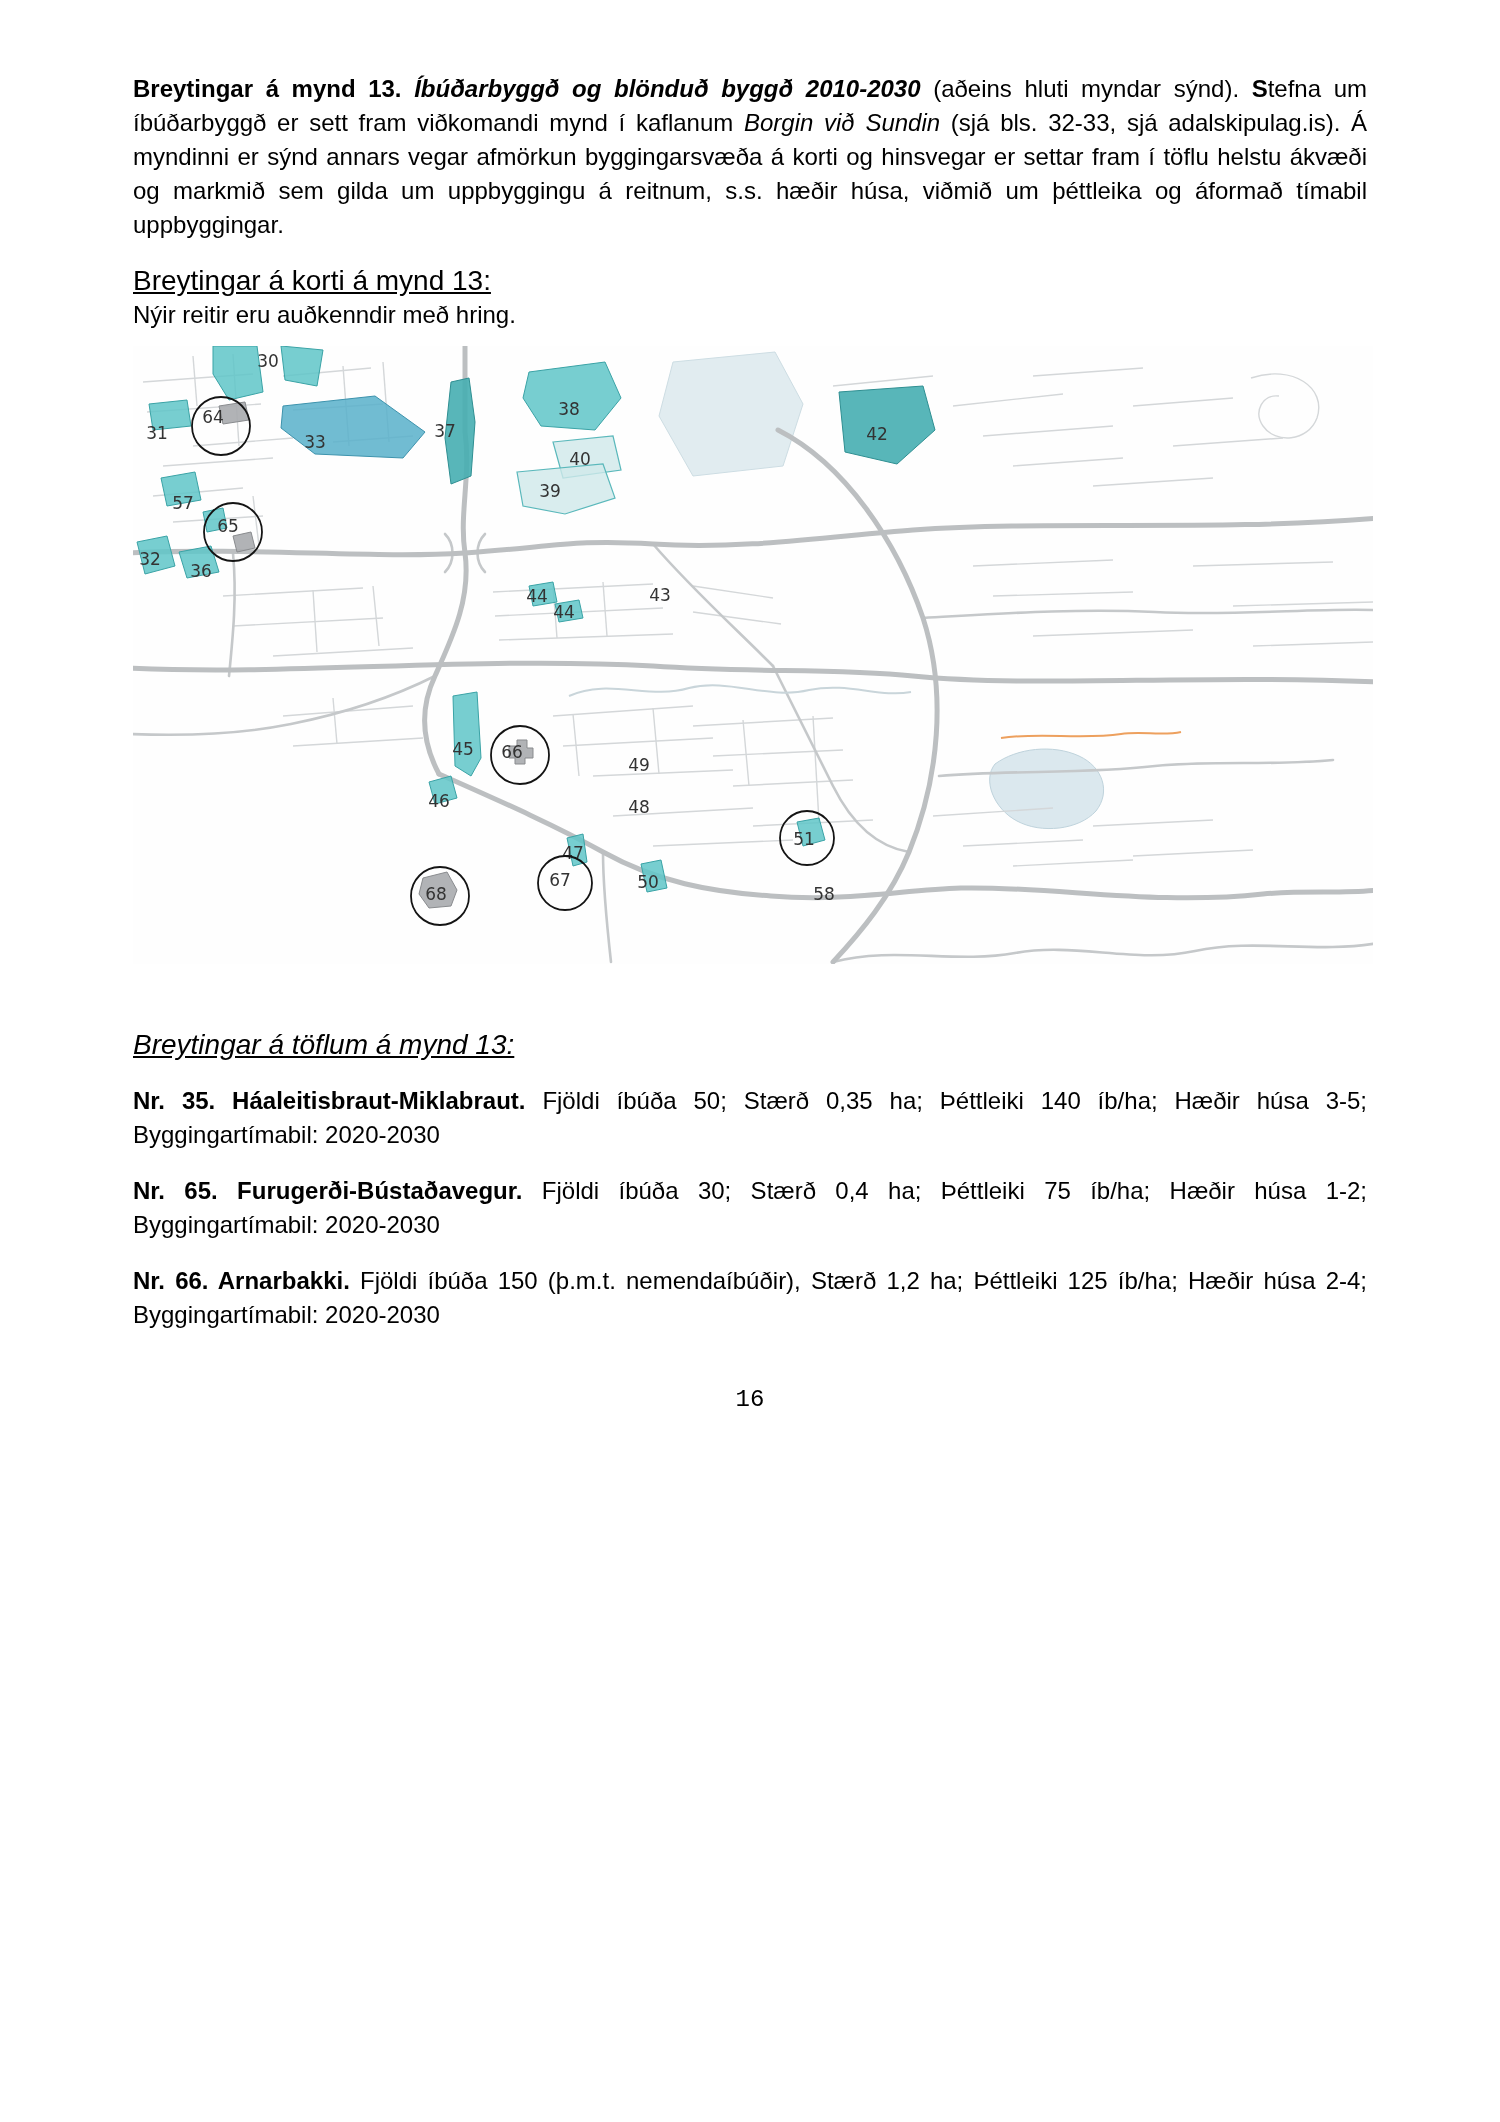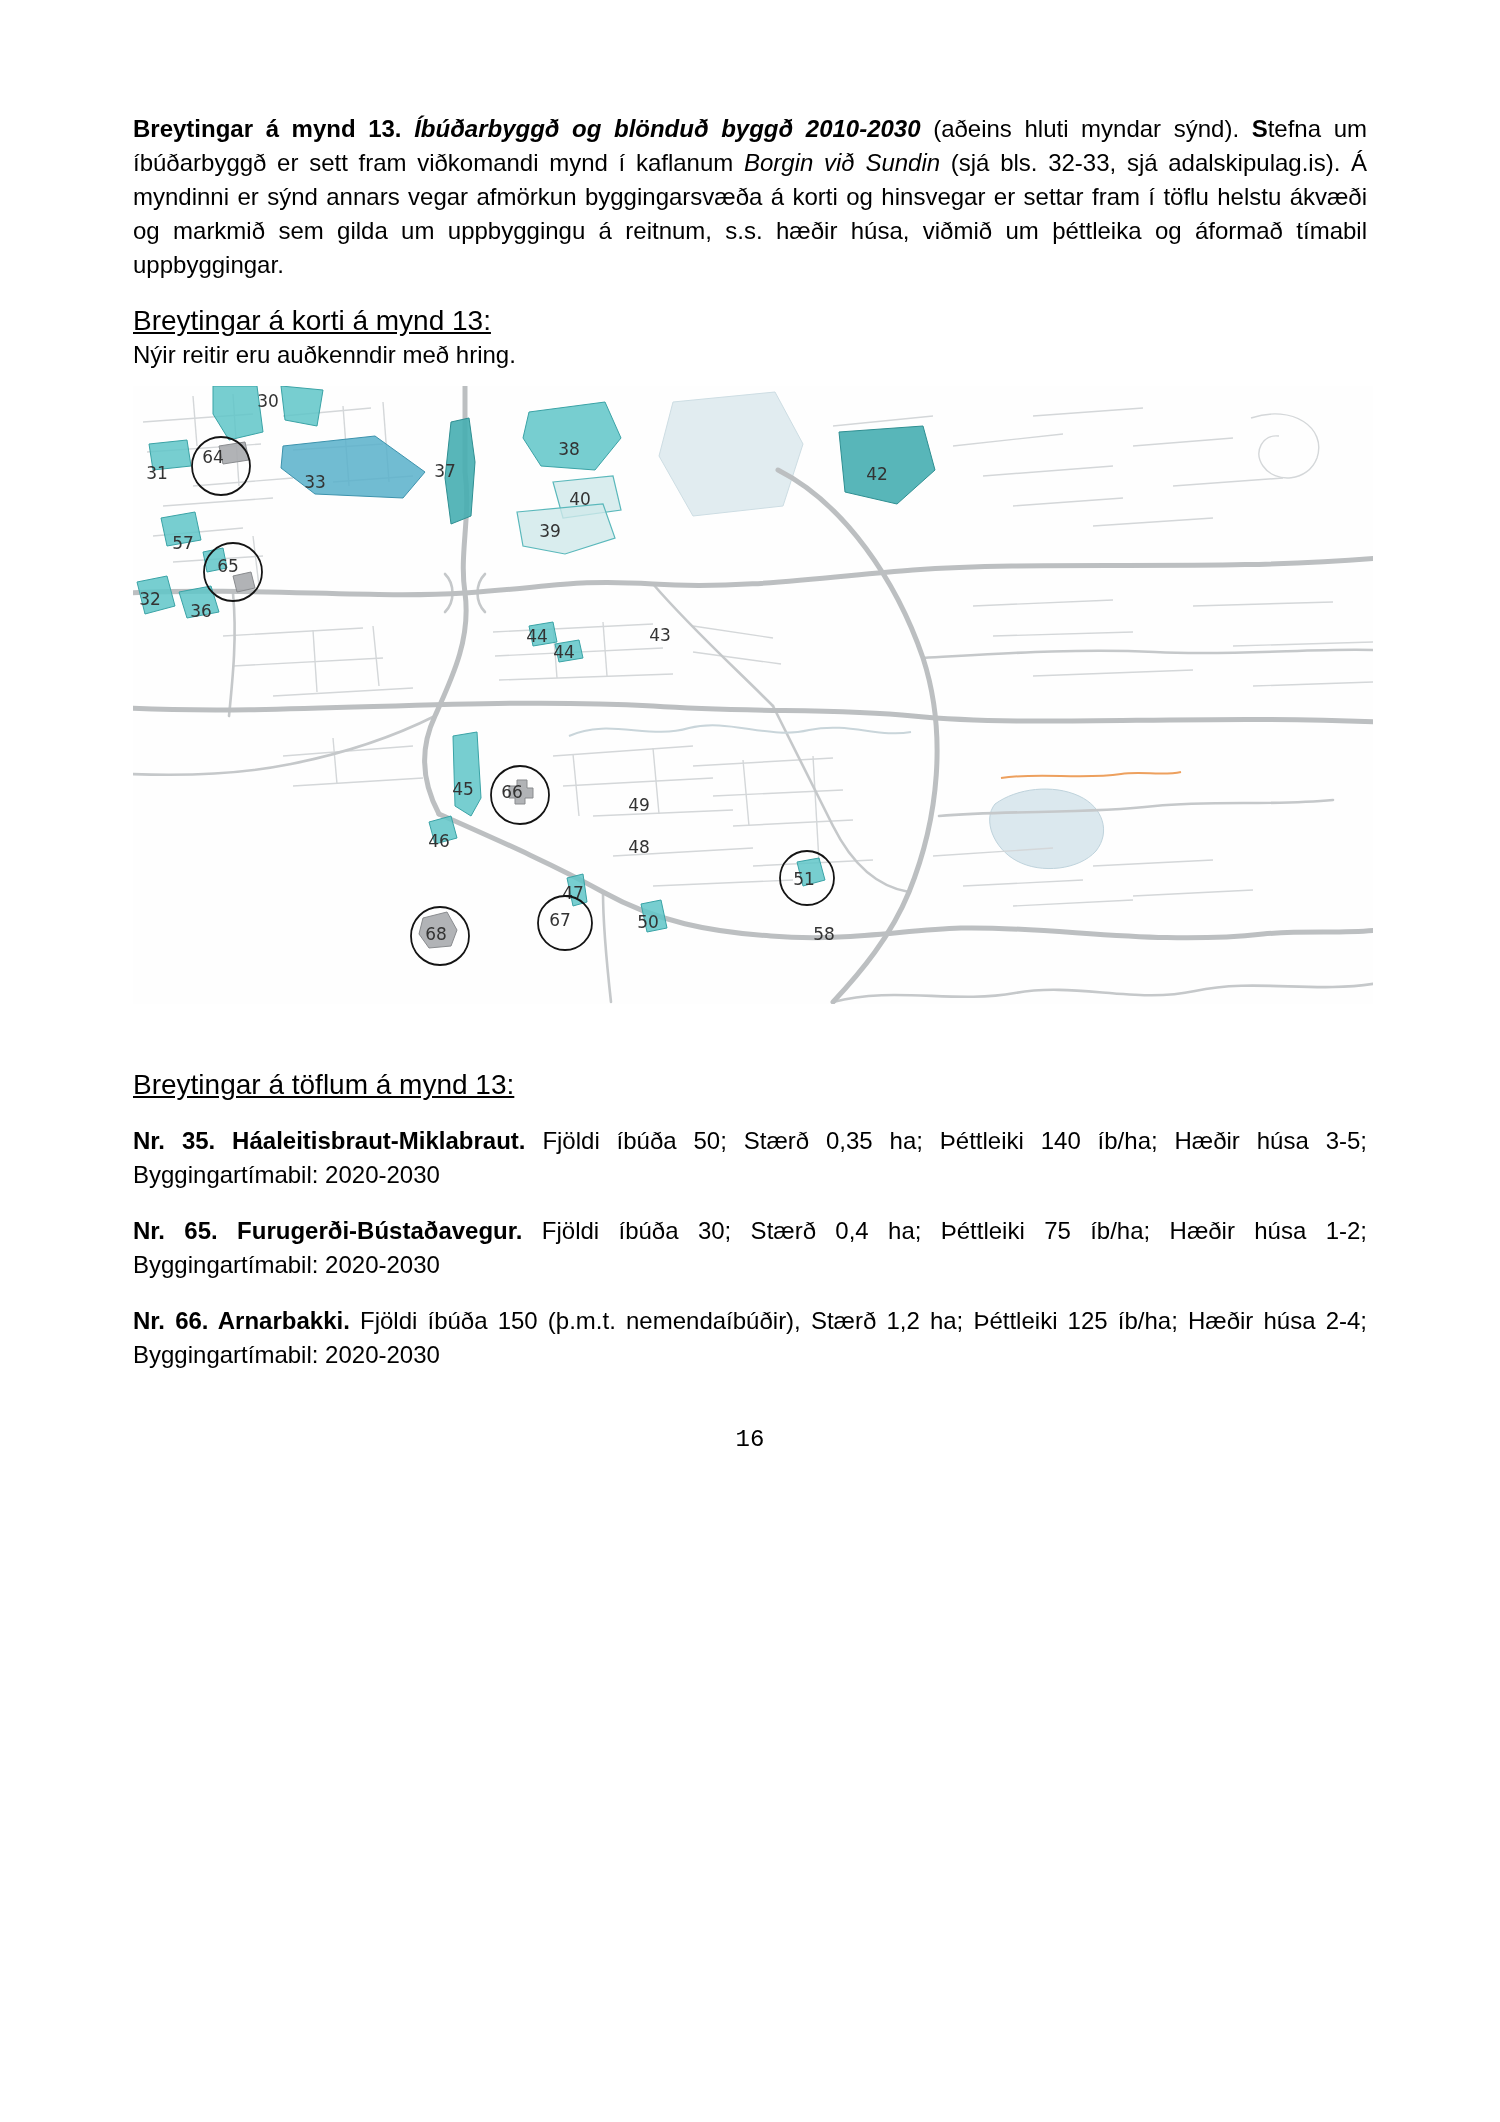--- a/index.html
+++ b/index.html
@@ -12,28 +12,28 @@
     color:#000;
     overflow:hidden;
   }
   .content{padding:0 133px;}
   p{margin:0;}
   .para{
     font-size:24px;
     line-height:34px;
     text-align:justify;
   }
-  .intro-para{margin-top:112px;}
+  .intro-para{margin-top:72px;}
   .heading{
     font-size:28px;
     line-height:34px;
     text-decoration:underline;
     margin-top:22px;
   }
-  .heading2{margin-top:64px;}
+  .heading2{margin-top:64px;font-style:italic;}
   .subtext{font-size:24px;line-height:34px;}
   .map-figure{
     margin-top:14px;
     width:1240px;
     height:618px;
     position:relative;
     background:#e5e5e5;
   }
   .entry{margin-top:22px;}
   .bold{font-weight:700;}

